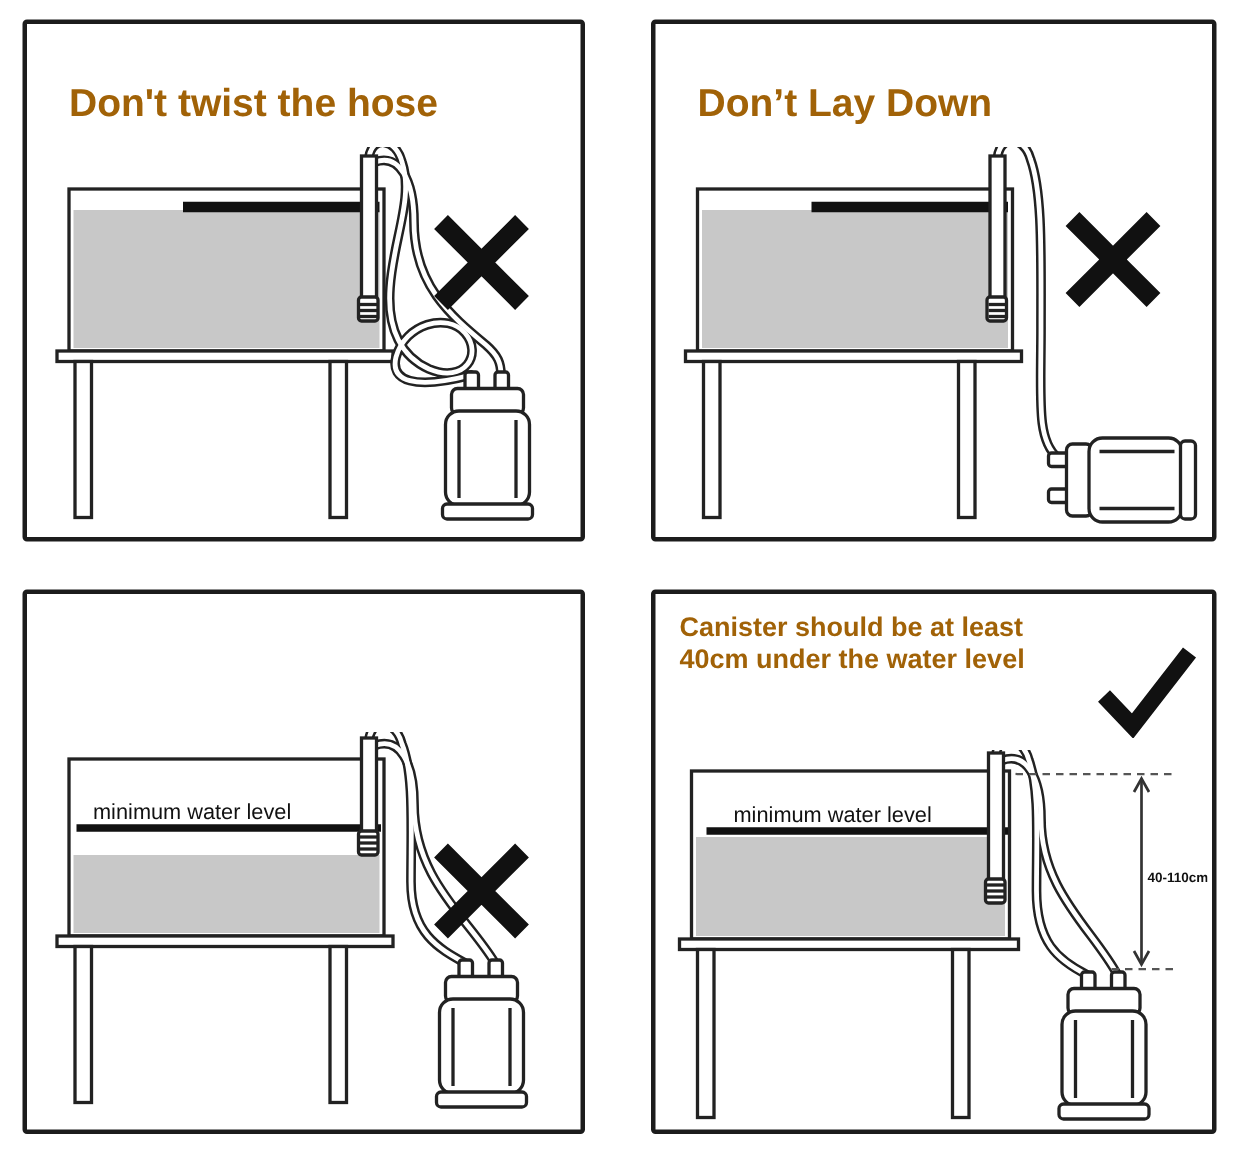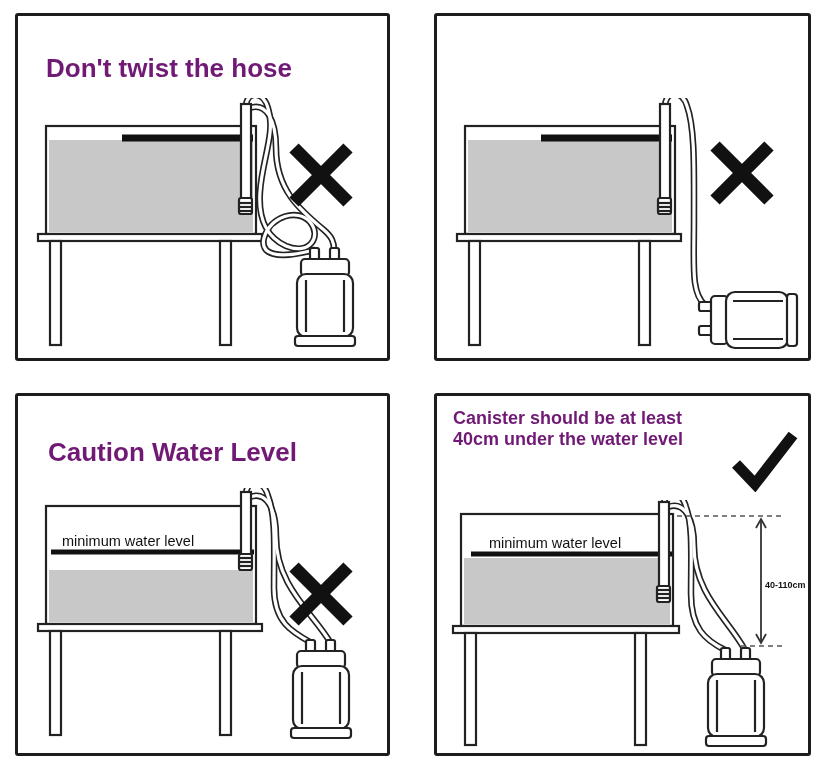--- a/index.html
+++ b/index.html
@@ -9,21 +9,21 @@
   }
   .panel {
     position:absolute; box-sizing:border-box; background:#ffffff;
     border:3px solid #1c1c1c; border-radius:3px; overflow:hidden;
   }
   .p1 { left:15px;  top:13px;  width:375px; height:348px; }
   .p2 { left:434px; top:13px;  width:377px; height:348px; }
   .p3 { left:15px;  top:393px; width:375px; height:363px; }
   .p4 { left:434px; top:393px; width:377px; height:363px; }
   .title {
-    position:absolute; margin:0; font-weight:bold; color:#701a75;
+    position:absolute; margin:0; font-weight:bold; color:#a16207;
     font-size:26px; line-height:1.15;
   }
   .p1 .title, .p2 .title { left:28px; top:38px; }
   .p3 .title { left:30px; top:42px; }
   .p4 .title { left:16px; top:12px; width:260px; font-size:18px; line-height:1.18; }
   .illu { position:absolute; }
   .p1 .illu, .p2 .illu { left:6px; top:82px; }
   .p3 .illu { left:6px; top:92px; }
   .p4 .illu { left:4px; top:104px; }
   .check-wrap { position:absolute; left:294px; top:34px; }
@@ -85,20 +85,21 @@
         <line class="ln" x1="48" y1="32" x2="48" y2="84"></line>
         <rect class="wt" x="-1" y="88" width="60" height="10" rx="3"></rect>
       </g>
       <g transform="translate(270,50)">
         <path class="mark" d="M0,0 L54,54 M54,0 L0,54"></path>
       </g>
     </svg>
   </section>
 
   <section class="panel p2">
+    <h2 class="title">Don’t Lay Down</h2>
     <svg class="illu" width="360" height="260" viewBox="0 0 360 260">
       <g>
         <rect class="water" x="25" y="42" width="204" height="92"></rect>
         <rect class="ln" x="22" y="28" width="210" height="108"></rect>
         <line class="thk" x1="98" y1="40" x2="229" y2="40"></line>
       </g>
       <g>
         <rect class="wt" x="14" y="136" width="224" height="7"></rect>
         <rect class="wt" x="26" y="143" width="11" height="104"></rect>
         <rect class="wt" x="196" y="143" width="11" height="104"></rect>
@@ -125,21 +126,20 @@
         <line class="ln" x1="290" y1="241" x2="340" y2="241"></line>
         <rect class="wt" x="344" y="196" width="10" height="52" rx="3"></rect>
       </g>
       <g transform="translate(272,48)">
         <path class="mark" d="M0,0 L54,54 M54,0 L0,54"></path>
       </g>
     </svg>
   </section>
 
   <section class="panel p3">
-    <h2 class="title">Caution Water Level</h2>
     <svg class="illu" width="360" height="262" viewBox="0 0 360 262">
       <g>
         <rect class="water" x="25" y="82" width="204" height="52"></rect>
         <rect class="ln" x="22" y="18" width="210" height="118"></rect>
         <line class="minln" x1="27" y1="64" x2="230" y2="64"></line>
         <text class="lbl" x="38" y="58">minimum water level</text>
       </g>
       <g>
         <rect class="wt" x="14" y="136" width="224" height="7"></rect>
         <rect class="wt" x="26" y="143" width="11" height="104"></rect>

